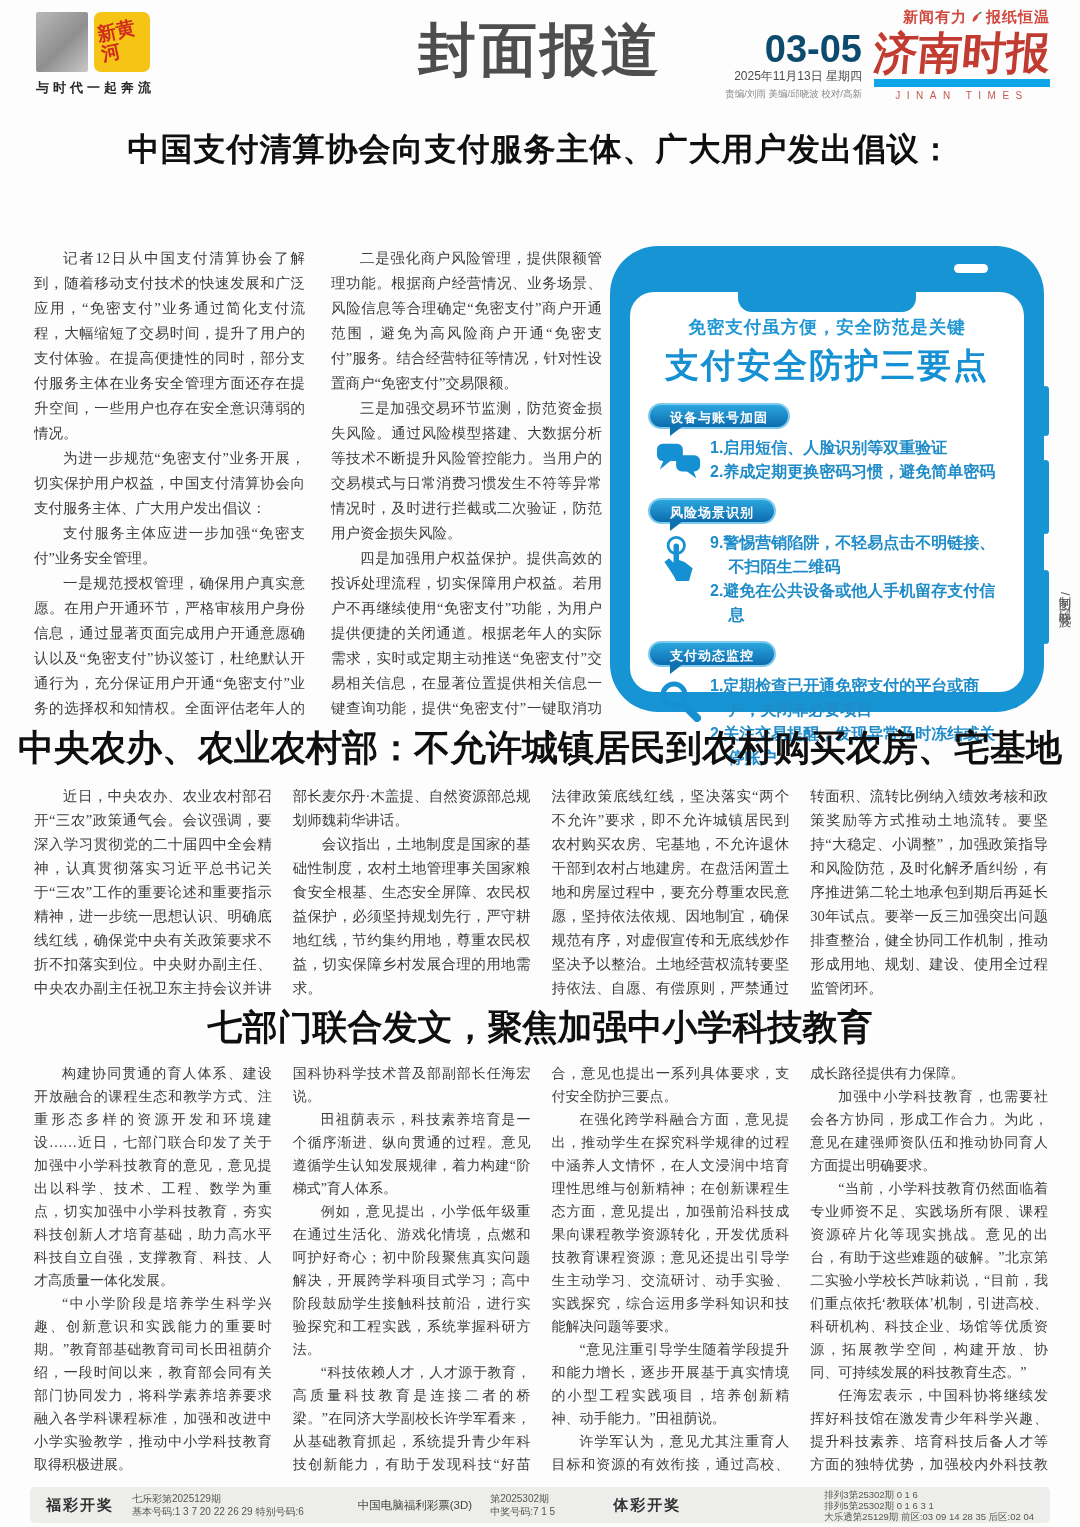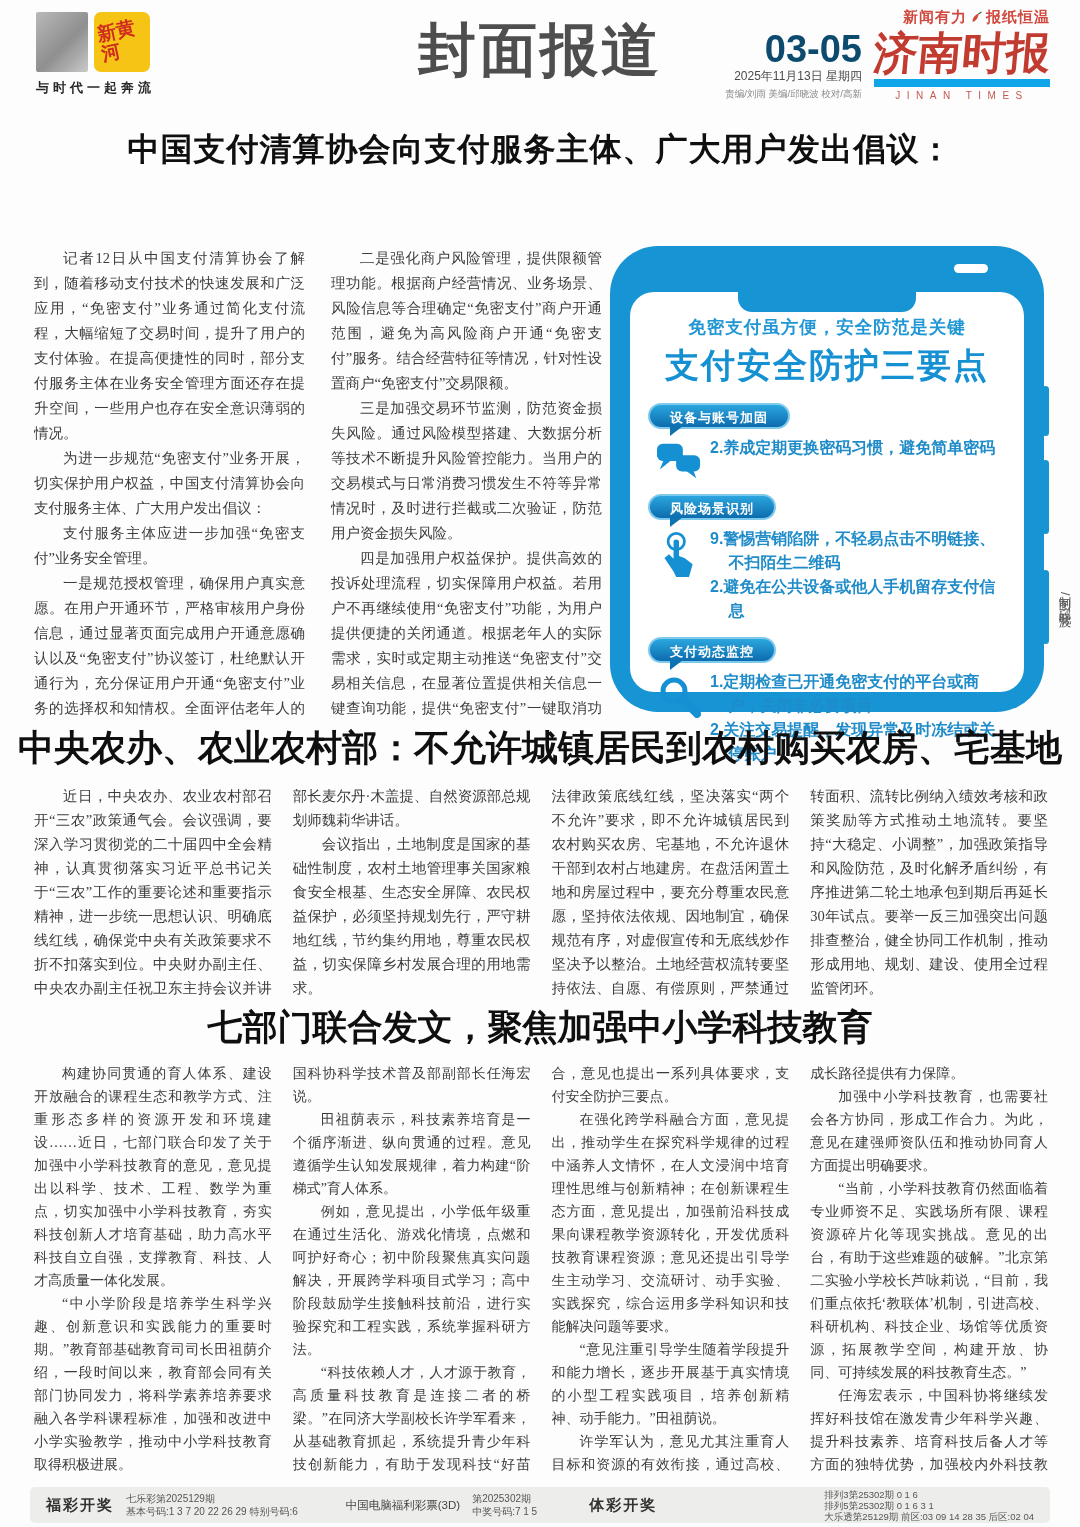--- a/index.html
+++ b/index.html
@@ -78,21 +78,21 @@
   .section-body { display:flex; margin-top:7px; }
   .icon-box { flex:0 0 62px; display:flex; justify-content:center; align-items:flex-start; padding-top:4px; }
   .items { flex:1; }
   .items p { color:#1f8cc9; font-family:"Liberation Sans",sans-serif; font-weight:600;
     font-size:16px; line-height:24px; padding-left:1.15em; text-indent:-1.15em; text-align:left; }
   .chart-credit { position:absolute; right:7px; top:586px; writing-mode:vertical-rl;
     font-family:"Liberation Sans",sans-serif; font-size:12.5px; color:#555; letter-spacing:3px; }
   
   .footer { position:absolute; left:30px; right:30px; top:1487px; height:36px;
     background:#ededeb; border-radius:5px; display:flex; align-items:center;
-    padding:0 16px; gap:12px; font-family:"Liberation Sans",sans-serif; }
+    padding:0 16px; gap:18px; font-family:"Liberation Sans",sans-serif; }
   .lot-label { font-weight:bold; font-size:15px; color:#333; letter-spacing:2px; white-space:nowrap; }
   .lot-2line { font-size:10px; line-height:13px; color:#555; white-space:nowrap; }
   .lot-name { font-size:11.5px; color:#444; white-space:nowrap; margin-left:36px; }
   .lot-3line { font-size:9.5px; line-height:11px; color:#555; white-space:nowrap; margin-left:auto; }
 </style>
 </head>
 <body>
 
 <div class="page">
 
@@ -164,20 +164,21 @@
           <div class="icon-box">
             <svg width="46" height="40" viewBox="0 0 48 40">
               <rect x="1" y="3" width="27" height="18" rx="6" fill="#1590d2"></rect>
               <path d="M8 20 L4 30 L15 21 Z" fill="#1590d2"></path>
               <rect x="21" y="15" width="25" height="17" rx="6" fill="#1590d2"></rect>
               <path d="M39 31 L42 39 L31 31 Z" fill="#1590d2"></path>
             </svg>
           </div>
           <div class="items">
 
+          <p class="info-item">1.启用短信、人脸识别等双重验证</p>
               <p class="info-item">2.养成定期更换密码习惯，避免简单密码</p>
             </div>
         </div>
       </div>
 
       <div class="info-section">
         <span class="badge">风险场景识别</span>
         <div class="section-body">
           <div class="icon-box">
             <svg width="40" height="52" viewBox="0 0 44 56">

